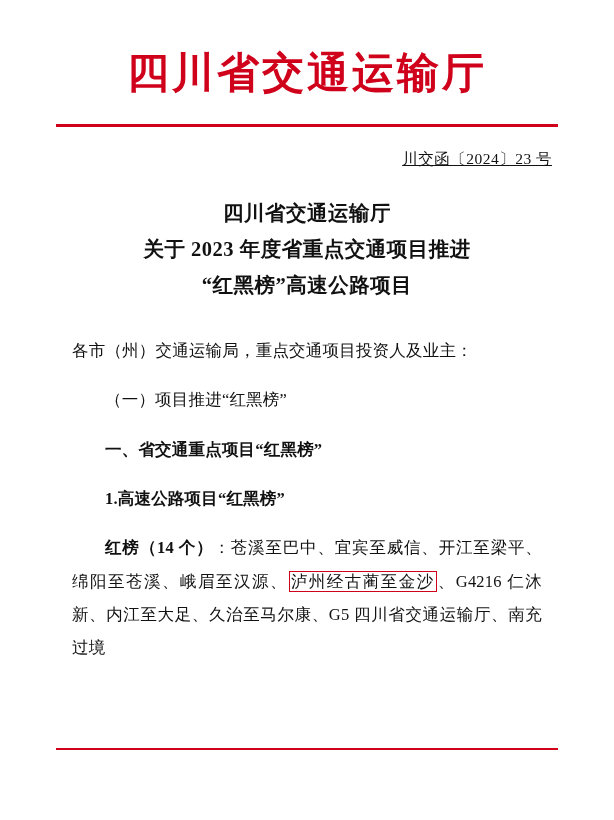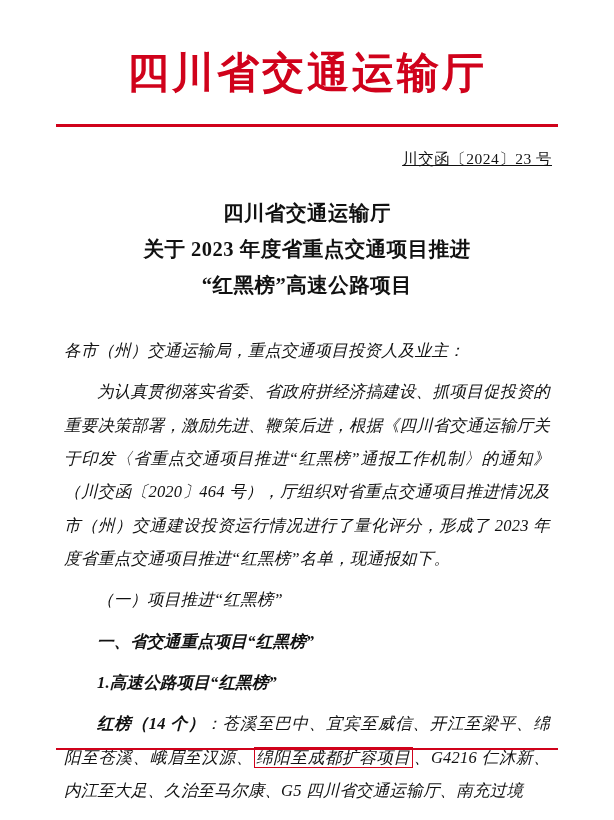--- a/index.html
+++ b/index.html
@@ -62,22 +62,21 @@
   }
   .body-text {
     margin-top: 30px;
     font-size: 16.5px;
     line-height: 2.02;
     text-align: justify;
     text-justify: inter-ideograph;
     letter-spacing: 0.2px;
   }
   .p {
-    margin: 8px;
-    font-style: italic;
+    margin: 16px;
   }
   .indent2 {
     text-indent: 2em;
   }
   .bold {
     font-weight: bold;
   }
   .heading {
     font-weight: bold;
     text-indent: 2em;
@@ -117,24 +116,23 @@
   <div class="doc-number">川交函〔2024〕23 号</div>
 
   <div class="doc-title">
     <div>四川省交通运输厅</div>
     <div>关于 2023 年度省重点交通项目推进</div>
     <div>“红黑榜”高速公路项目</div>
   </div>
 
   <div class="body-text">
     <p class="p">各市（州）交通运输局，重点交通项目投资人及业主：</p>
-    <p class="p indent2">为认真贯彻落实省委、省政府拼经济搞建设、抓项目促投资的重要决策部署，激励先进、鞭策后进，根据《四川省交通运输厅关于印发〈省重点交通项目推进“红黑榜”通报工作机制〉的通知》（川交函〔2020〕464 号），厅组织对省重点交通项目推进情况及市（州）交通建设投资运行情况进行了量化评分，形成了 2023 年度省重点交通项目推进“红黑榜”名单，现通报如下。</p>
     <p class="p subheading">（一）项目推进“红黑榜”</p>
     <p class="p heading">一、省交通重点项目“红黑榜”</p>
     <p class="p bold indent2">1.高速公路项目“红黑榜”</p>
-    <p class="p indent2"><span class="bold">红榜（14 个）</span><span>：苍溪至巴中、宜宾至威信、开江至梁平、绵阳至苍溪、峨眉至汉源、</span><span class="highlight-box">绵阳至成都扩容项目</span><span>、G4216 仁沐新、内江至大足、久治至马尔康、G5 四川省交通运输厅、南充过境</span></p>
+    <p class="p indent2"><span class="bold">红榜（14 个）</span><span>：苍溪至巴中、宜宾至威信、开江至梁平、绵阳至苍溪、峨眉至汉源、</span><span class="highlight-box">泸州经古蔺至金沙</span><span>、G4216 仁沐新、内江至大足、久治至马尔康、G5 四川省交通运输厅、南充过境</span></p>
   </div>
 
   <div class="bottom-rule-wrap">
     <div class="bottom-rule"></div>
   </div>
 
 </div>
 
 </body></html>

